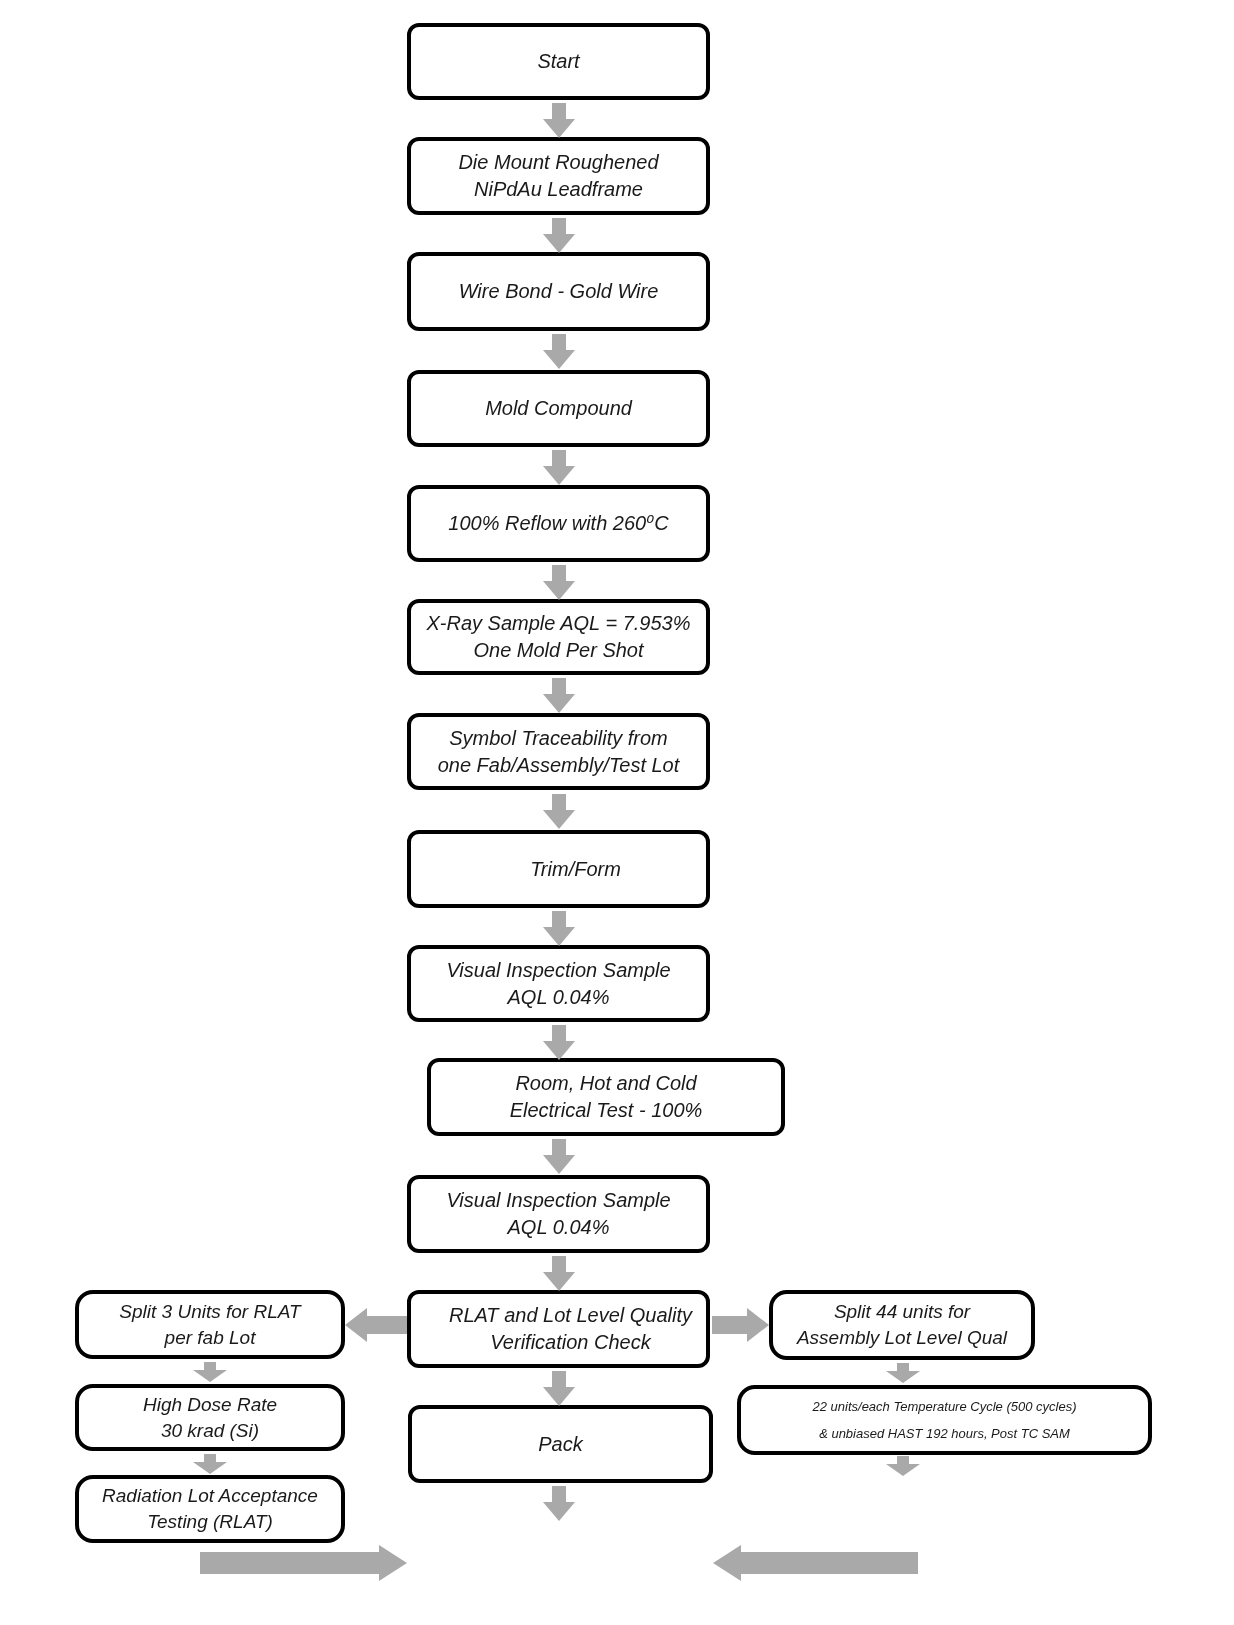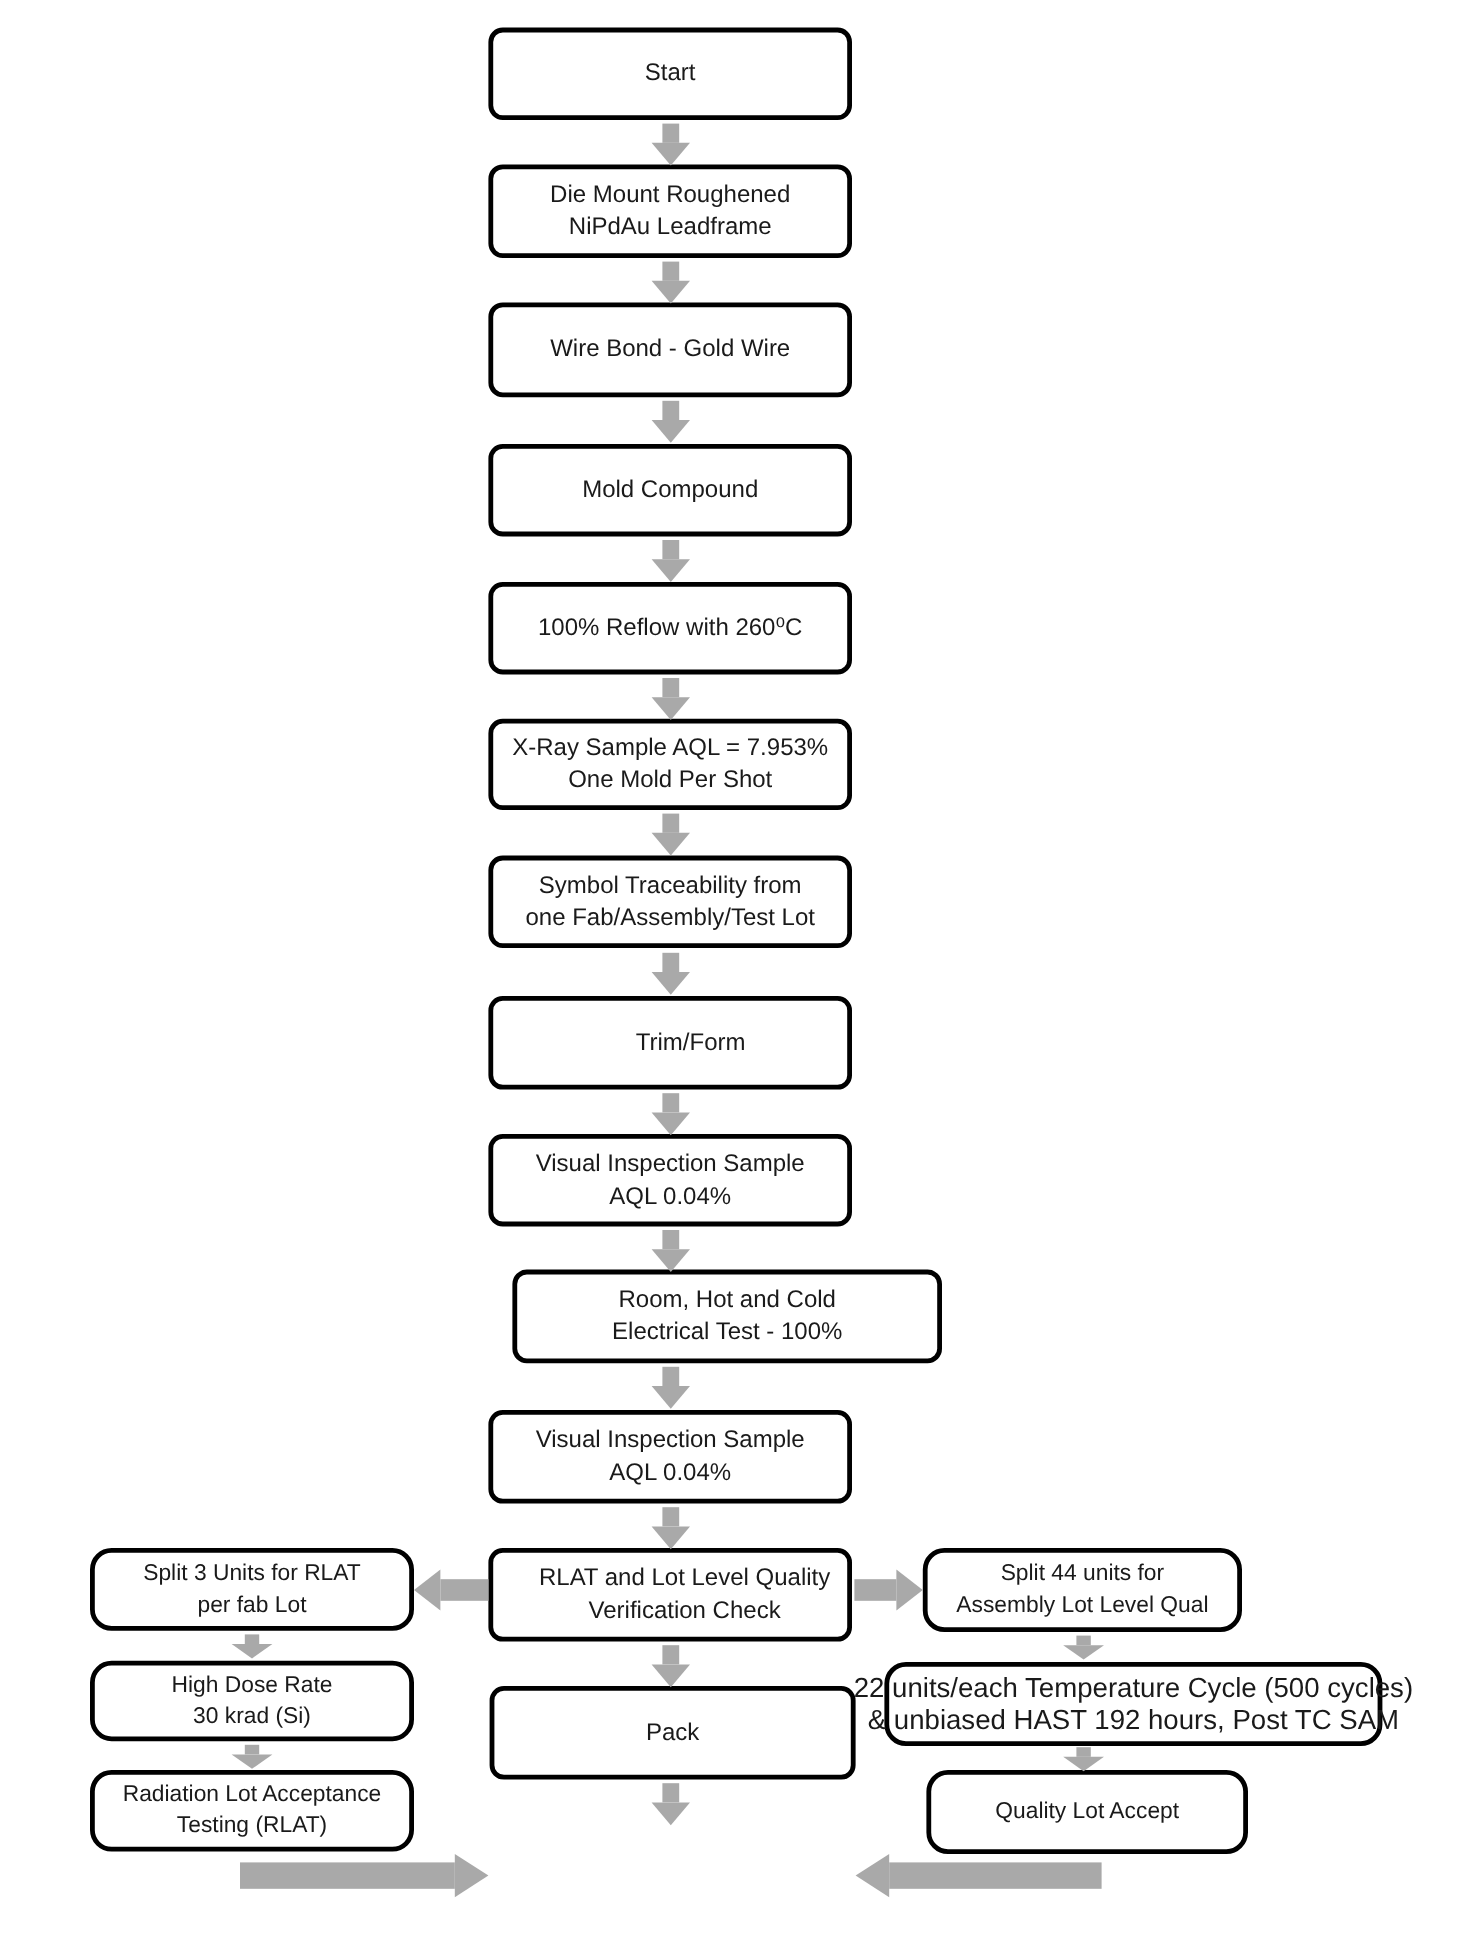--- a/index.html
+++ b/index.html
@@ -10,25 +10,25 @@
   }
   html,body{margin:0;padding:0;background:#ffffff;}
   #canvas{
     position:relative;width:1234px;height:1625px;background:#ffffff;overflow:hidden;
     font-family:"Liberation Sans","DejaVu Sans",sans-serif;color:var(--text);
   }
   .node{
     position:absolute;box-sizing:border-box;background:var(--fill);
     border:4px solid var(--border);border-radius:12px;
     display:flex;flex-direction:column;justify-content:center;align-items:center;
-    text-align:center;font-size:20px;line-height:27px;padding:2px 4px;
+    text-align:center;font-size:20px;line-height:27px;padding:2px 4px;font-style:italic;
   }
   .node span{white-space:nowrap;}
   .node.side{border-radius:18px;font-size:19px;line-height:26px;}
-  #n-tchast{font-size:23px;line-height:27px;}
+  #n-tchast{font-size:13px;line-height:27px;}
   
   #n-start {left:407px;top:23px;width:303px;height:77px;}
   #n-die   {left:407px;top:137px;width:303px;height:78px;}
   #n-wire  {left:407px;top:252px;width:303px;height:79px;}
   #n-mold  {left:407px;top:370px;width:303px;height:77px;}
   #n-reflow{left:407px;top:485px;width:303px;height:77px;}
   #n-xray  {left:407px;top:599px;width:303px;height:76px;}
   #n-symbol{left:407px;top:713px;width:303px;height:77px;}
   #n-trim  {left:407px;top:830px;width:303px;height:78px;padding-left:38px;}
   #n-vi1   {left:407px;top:945px;width:303px;height:77px;}
@@ -152,24 +152,20 @@
   </div>
 
   <div class="node side" id="n-split44">
     <span>Split 44 units for</span>
     <span>Assembly Lot Level Qual</span>
   </div>
   <div class="node side" id="n-tchast">
     <span>22 units/each Temperature Cycle (500 cycles)</span>
     <span>&amp; unbiased HAST 192 hours, Post TC SAM</span>
   </div>
-  <div class="node side" id="n-qla">
-    <span>Quality Lot Accept</span>
-    <span></span>
-  </div>
 
   <div class="ad big" id="a-m1">
       <div class="sh"></div>
       <div class="hd"></div>
     </div>
   <div class="ad big" id="a-m2">
       <div class="sh"></div>
       <div class="hd"></div>
     </div>
   <div class="ad big" id="a-m3">

